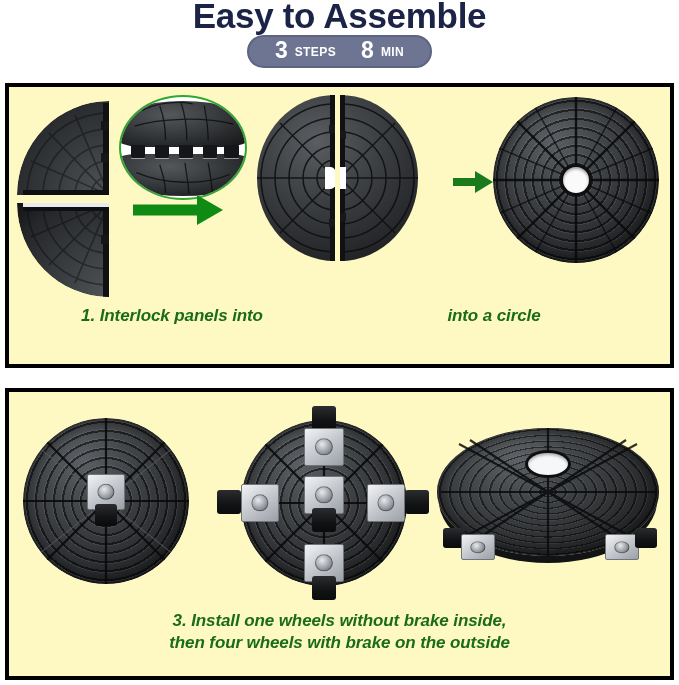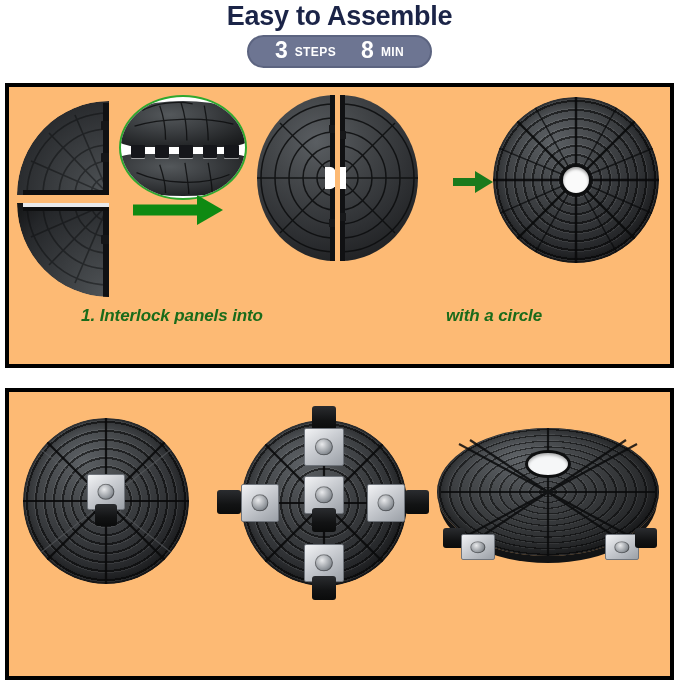--- a/index.html
+++ b/index.html
@@ -7,42 +7,42 @@
     width: 679px; height: 685px;
     background: #ffffff;
     font-family: "Liberation Sans", sans-serif;
     overflow: hidden;
   }
   .page { position: relative; width: 679px; height: 685px; background:#fff; }
 
   
   .header { width: 679px; padding-top: 1px; text-align: center; }
   .title {
-    font-size: 27px; font-weight: bold; color: #1b2447;
+    font-size: 35px; font-weight: bold; color: #1b2447;
     letter-spacing: -0.3px; line-height: 30px;
   }
   .badge-wrap { margin-top: 4px; display: flex; justify-content: center; }
   .badge {
     display: inline-flex; align-items: center; justify-content: center;
     gap: 7px;
     background: #6d7592;
     border: 2px solid #5c6480;
     border-radius: 17px;
     height: 33px;
     padding: 0 26px;
     color: #ffffff;
   }
   .badge .num { font-size: 23px; font-weight: bold; line-height: 1; position: relative; top: -1px; }
   .badge .unit { font-size: 12px; font-weight: bold; letter-spacing: 0.4px; line-height: 1; }
   .badge .gap { display: inline-block; width: 11px; }
 
   
   .frame {
     position: absolute; left: 5px; width: 669px;
-    border: 4px solid #000; background: #fdba74;
+    border: 4px solid #000; background: #fef9c3;
   }
   #frame-top { top: 83px; height: 285px; }
   #frame-bottom { top: 388px; height: 292px; }
 
   .row { position: relative; width: 100%; height: 100%; }
 
   
   .quarter {
     position: absolute; width: 86px; height: 86px; overflow: hidden;
   }
@@ -329,21 +329,21 @@
             <line x1="83" y1="83" x2="38" y2="3"></line>
           </g>
         </svg>
         <div class="hub" style="width:26px;height:26px;"></div>
       </div>
 
       <div class="cap" style="left:24px; top:218px; width:278px;">
         <span>1. Interlock panels into</span>
       </div>
       <div class="cap" style="left:330px; top:218px; width:310px;">
-        <span>with a circle</span>
+        <span>into a circle</span>
       </div>
 
     </div>
   </div>
 
   <div class="frame" id="frame-bottom">
     <div class="row">
 
       <div class="disc" style="left:14px; top:26px; width:166px; height:166px;">
         <div class="dbody"></div>
@@ -431,17 +431,21 @@
         <div class="caster" style="left:6px; top:96px; width:56px; height:44px;">
           <div class="wheel" style="left:0;transform:none;top:4px;width:22px;height:20px;"></div>
           <div class="plate" style="left:18px;transform:none;top:10px;width:34px;height:26px;"></div>
         </div>
         <div class="caster" style="left:164px; top:96px; width:56px; height:44px;">
           <div class="plate" style="left:4px;transform:none;top:10px;width:34px;height:26px;"></div>
           <div class="wheel" style="left:34px;transform:none;top:4px;width:22px;height:20px;"></div>
         </div>
       </div>
 
+      <div class="cap" style="left:20px; top:218px; width:621px;">
+        <span>3. Install one wheels without brake inside,</span>
+        <span>then four wheels with brake on the outside</span>
+      </div>
 
     </div>
   </div>
 
 </div>
 
 </body></html>

